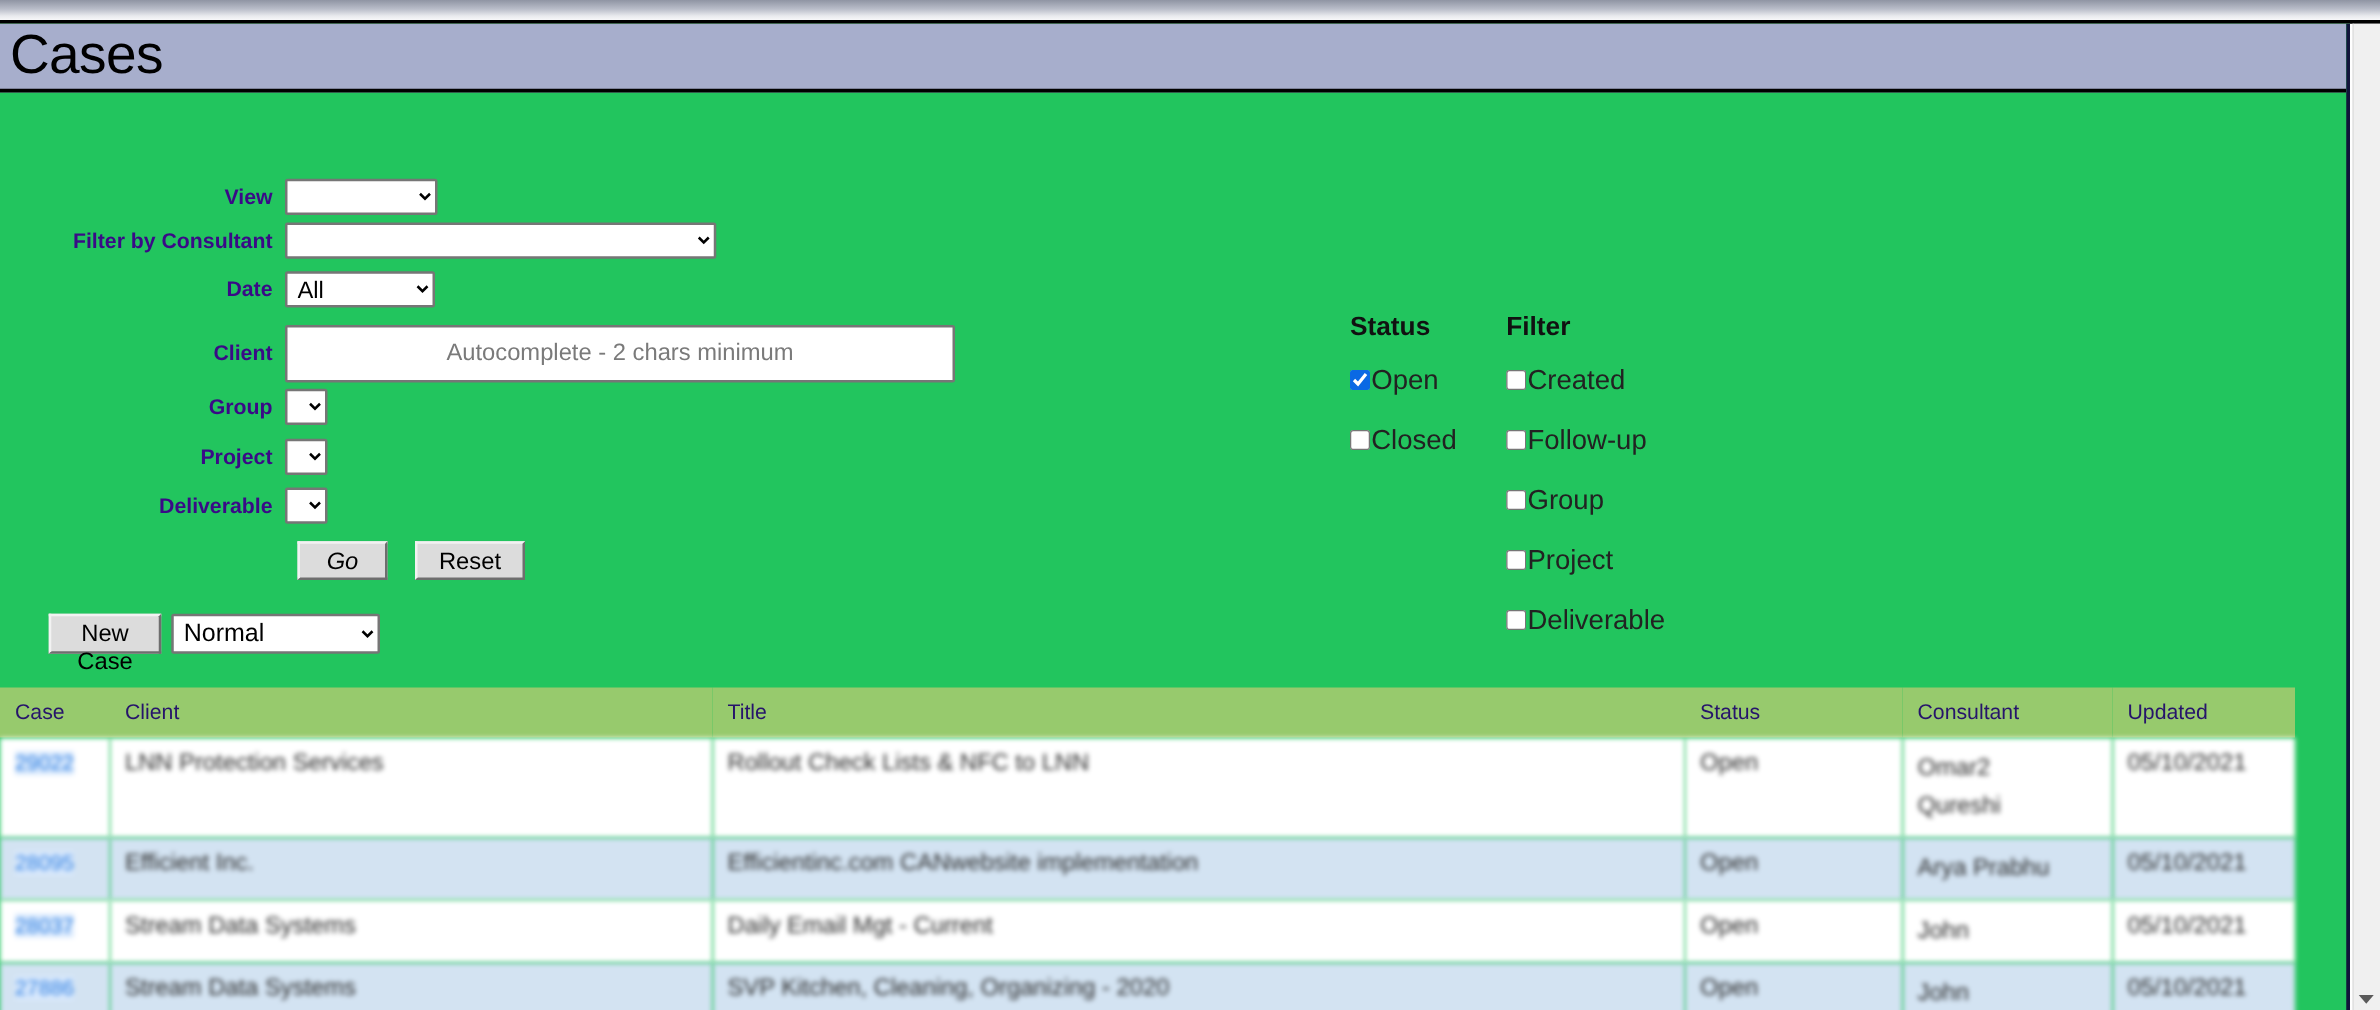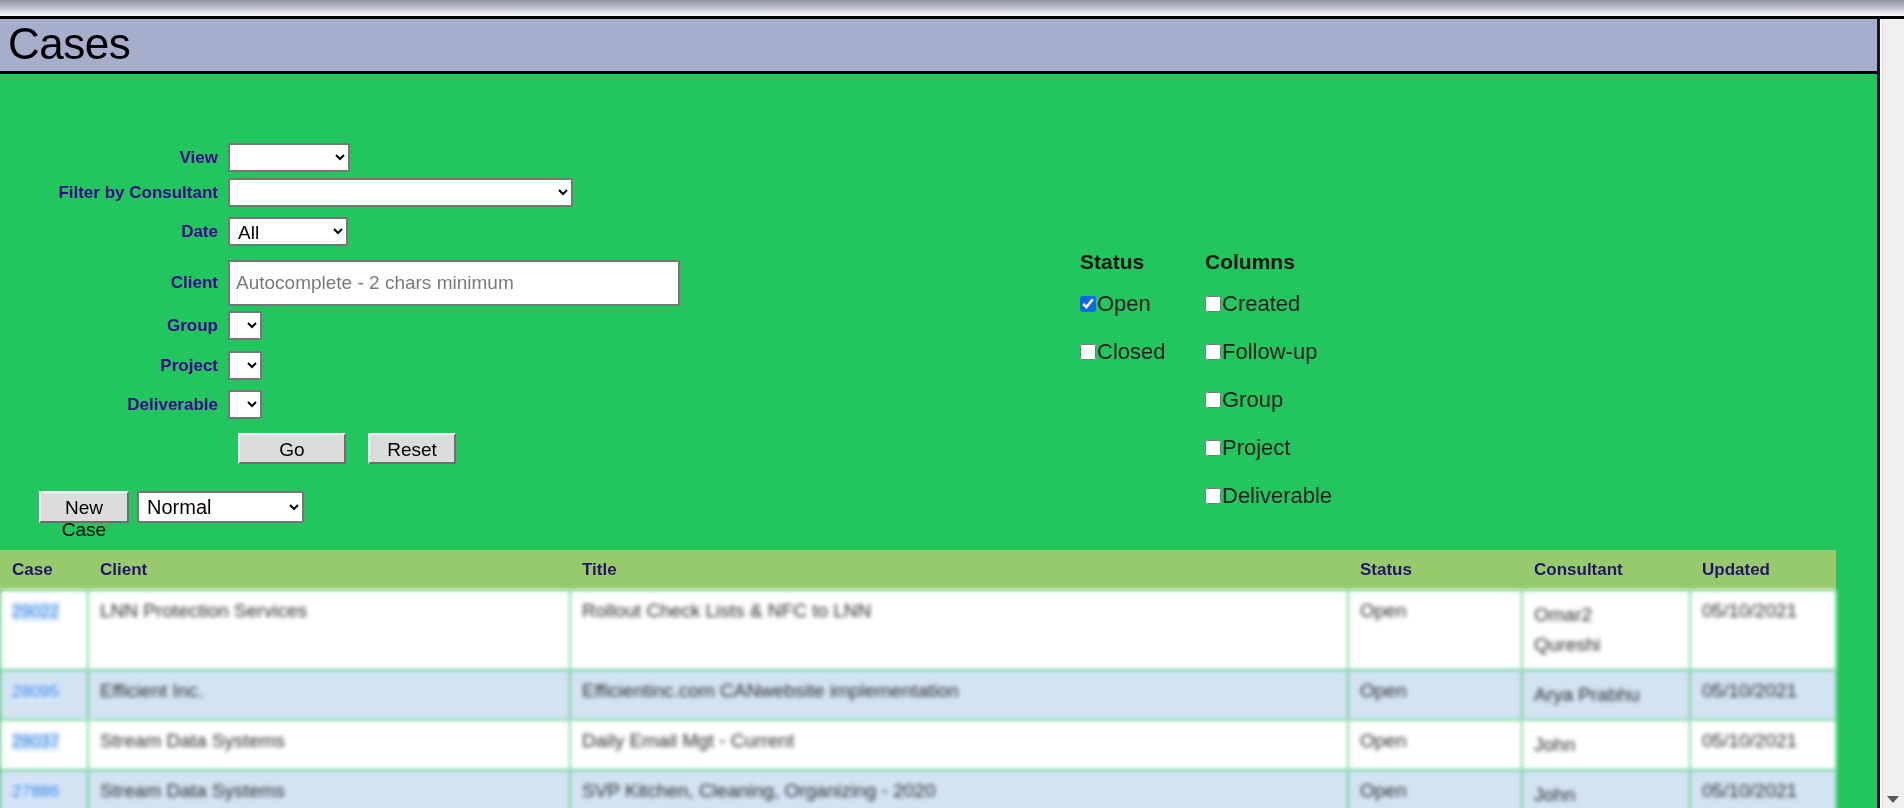--- a/index.html
+++ b/index.html
@@ -106,39 +106,40 @@
 
   input.ui-text {
     font-family: "Liberation Sans", sans-serif;
     font-size: 19px;
     color: #000;
     background: #ffffff;
     border: 2px solid #767676;
     border-radius: 2px;
     padding: 21px 6px;
     height: 33px;
-    width: 452px;
-    box-sizing: border-box;
+    width: 536px;
+    box-sizing: border-box;
+    text-align: center;
   }
   input.ui-text::placeholder { color: #7a7a7a; opacity: 1; }
 
   button.ui-button {
     font-family: "Liberation Sans", sans-serif;
     font-size: 19px;
     color: #000;
     background: #dcdcdc;
     border-top: 2px solid #f2f2f2;
     border-left: 2px solid #f2f2f2;
     border-right: 2px solid #6e6e6e;
     border-bottom: 2px solid #6e6e6e;
     padding: 4px 0;
     box-sizing: border-box;
     cursor: pointer;
   }
-  #go-button     { width: 108px; height: 31px; }
+  #go-button     { width: 72px; height: 31px; font-style: italic; }
   #reset-button  { width: 88px; height: 31px; }
   #new-case-button { width: 90px; height: 32px; font-size: 19px; }
 
   
   .cb-panel { position: absolute; top: 176px; }
   #status-panel  { left: 1080px; }
   #columns-panel { left: 1205px; }
   .cb-heading {
     font-weight: bold;
     font-size: 21px;
@@ -170,21 +171,21 @@
   }
   table#cases-table {
     border-collapse: collapse;
     width: 1836px;
     table-layout: fixed;
   }
   table#cases-table thead th {
     background: #97ca6d;
     color: #26146b;
     font-size: 17px;
-    font-weight: bold;
+    font-weight: normal;
     text-align: left;
     padding: 10px 0 10px 12px;
     height: 32px;
     box-sizing: border-box;
     white-space: nowrap;
   }
   table#cases-table tbody td {
     font-size: 19px;
     color: #2b2b2b;
     padding: 10px 0 10px 12px;
@@ -306,21 +307,21 @@
         <input type="checkbox" checked="" style="">
         <span>Open</span>
       </label>
       <label class="cb-row">
         <input type="checkbox" style="">
         <span>Closed</span>
       </label>
     </div>
 
     <div id="columns-panel" class="cb-panel">
-      <div class="cb-heading">Columns</div>
+      <div class="cb-heading">Filter</div>
       <label class="cb-row">
         <input type="checkbox" style="">
         <span>Created</span>
       </label>
       <label class="cb-row">
         <input type="checkbox" style="">
         <span>Follow-up</span>
       </label>
       <label class="cb-row">
         <input type="checkbox" style="">

